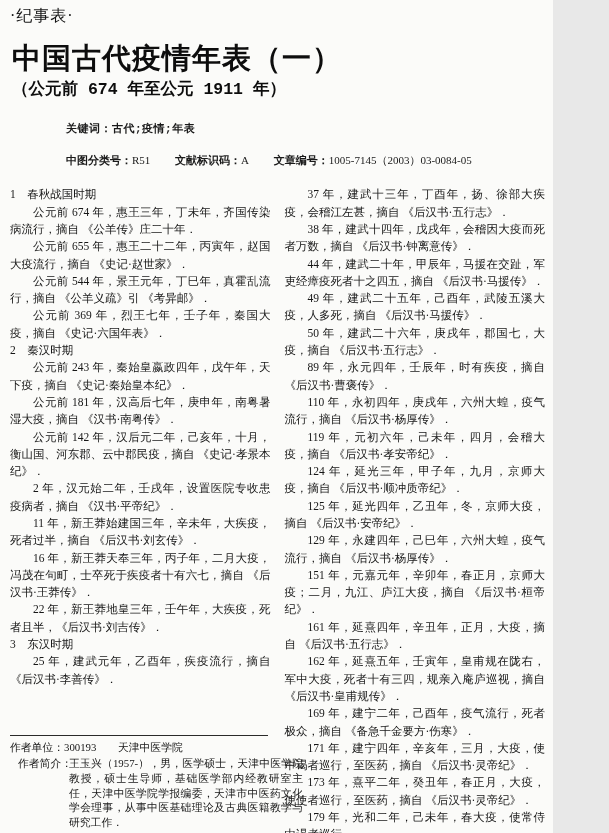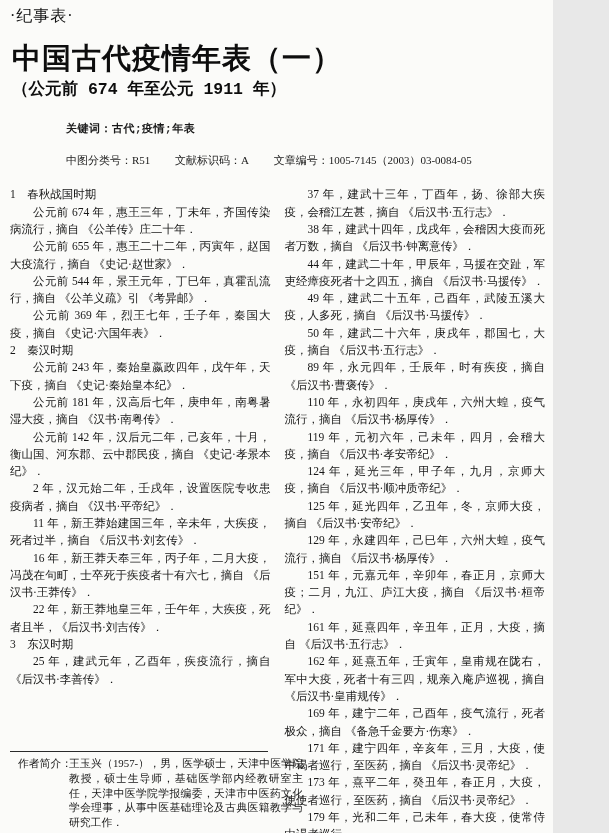--- a/index.html
+++ b/index.html
@@ -48,21 +48,21 @@
     font-size:11px;
     font-weight:bold;
     letter-spacing:0.5px;
     font-family:Liberation Mono, monospace;
   }
   .meta-line {
     margin:17px 0 0 56px;
     font-size:11px;
   }
   .meta-line .group { margin-right:22px; white-space:nowrap; }
-  .meta-line .label { font-weight:normal; }
+  .meta-line .label { font-weight:bold; }
   .content {
     display:flex;
     gap:14px;
     margin-top:18px;
   }
   .col {
     width:290px;
     font-size:11.5px;
     line-height:17.3px;
     text-align:justify;
@@ -150,18 +150,21 @@
         <p class="para">162 年，延熹五年，壬寅年，皇甫规在陇右，军中大疫，死者十有三四，规亲入庵庐巡视，摘自 《后汉书·皇甫规传》．</p>
         <p class="para">169 年，建宁二年，己酉年，疫气流行，死者极众，摘自 《备急千金要方·伤寒》．</p>
         <p class="para">171 年，建宁四年，辛亥年，三月，大疫，使中谒者巡行，至医药，摘自 《后汉书·灵帝纪》．</p>
         <p class="para">173 年，熹平二年，癸丑年，春正月，大疫，使使者巡行，至医药，摘自 《后汉书·灵帝纪》．</p>
         <p class="para">179 年，光和二年，己未年，春大疫，使常侍中谒者巡行，</p>
       </div>
   </div>
 
   <div class="footnote">
     <div class="rule"></div>
+    <p class="aff">
+      <span>作者单位：</span><span>300193　　天津中医学院</span>
+    </p>
     <p class="bio">
       <span class="bio-label">作者简介：</span><span>王玉兴（1957-），男，医学硕士，天津中医学院教授，硕士生导师，基础医学部内经教研室主任，天津中医学院学报编委，天津市中医药文化学会理事，从事中医基础理论及古典医籍教学与研究工作．</span>
     </p>
   </div>
 
 </div>
 
 </body></html>

